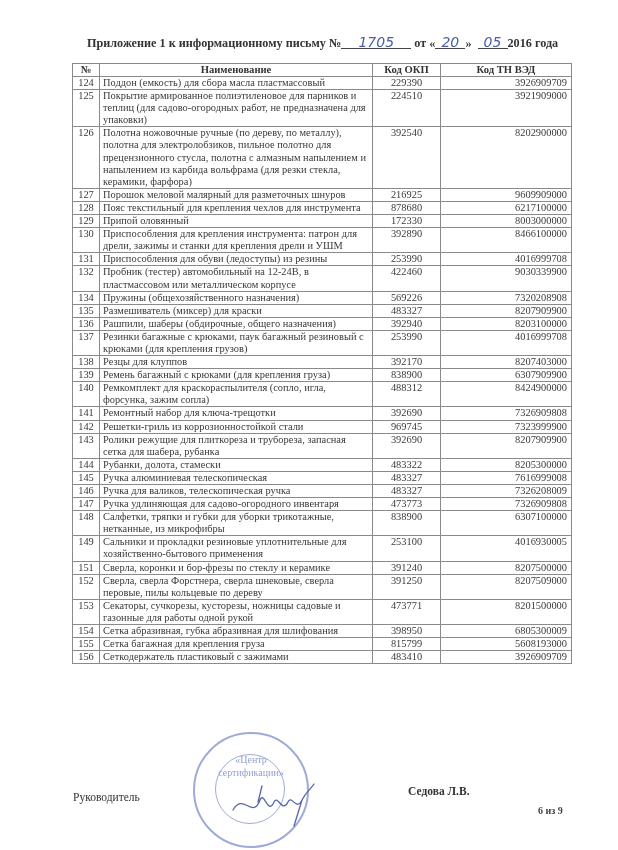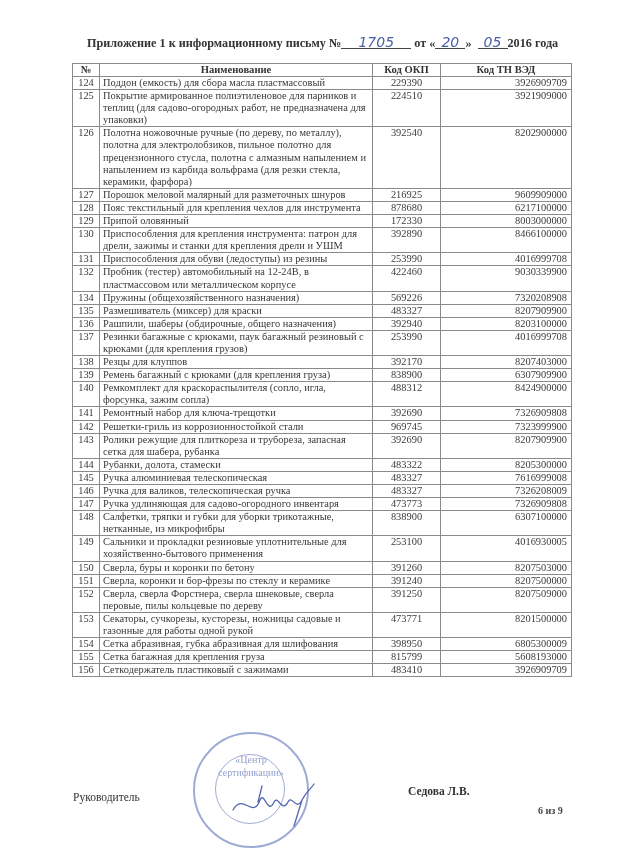--- a/index.html
+++ b/index.html
@@ -226,26 +226,20 @@
         <td class="okp">838900</td>
         <td class="tnved">6307100000</td>
       </tr>
       <tr>
         <td class="num">149</td>
         <td class="name">Сальники и прокладки резиновые уплотнительные для хозяйственно-бытового применения</td>
         <td class="okp">253100</td>
         <td class="tnved">4016930005</td>
       </tr>
       <tr>
-        <td class="num">150</td>
-        <td class="name">Сверла, буры и коронки по бетону</td>
-        <td class="okp">391260</td>
-        <td class="tnved">8207503000</td>
-      </tr>
-      <tr>
         <td class="num">151</td>
         <td class="name">Сверла, коронки и бор-фрезы по стеклу и керамике</td>
         <td class="okp">391240</td>
         <td class="tnved">8207500000</td>
       </tr>
       <tr>
         <td class="num">152</td>
         <td class="name">Сверла, сверла Форстнера, сверла шнековые, сверла перовые, пилы кольцевые по дереву</td>
         <td class="okp">391250</td>
         <td class="tnved">8207509000</td>

